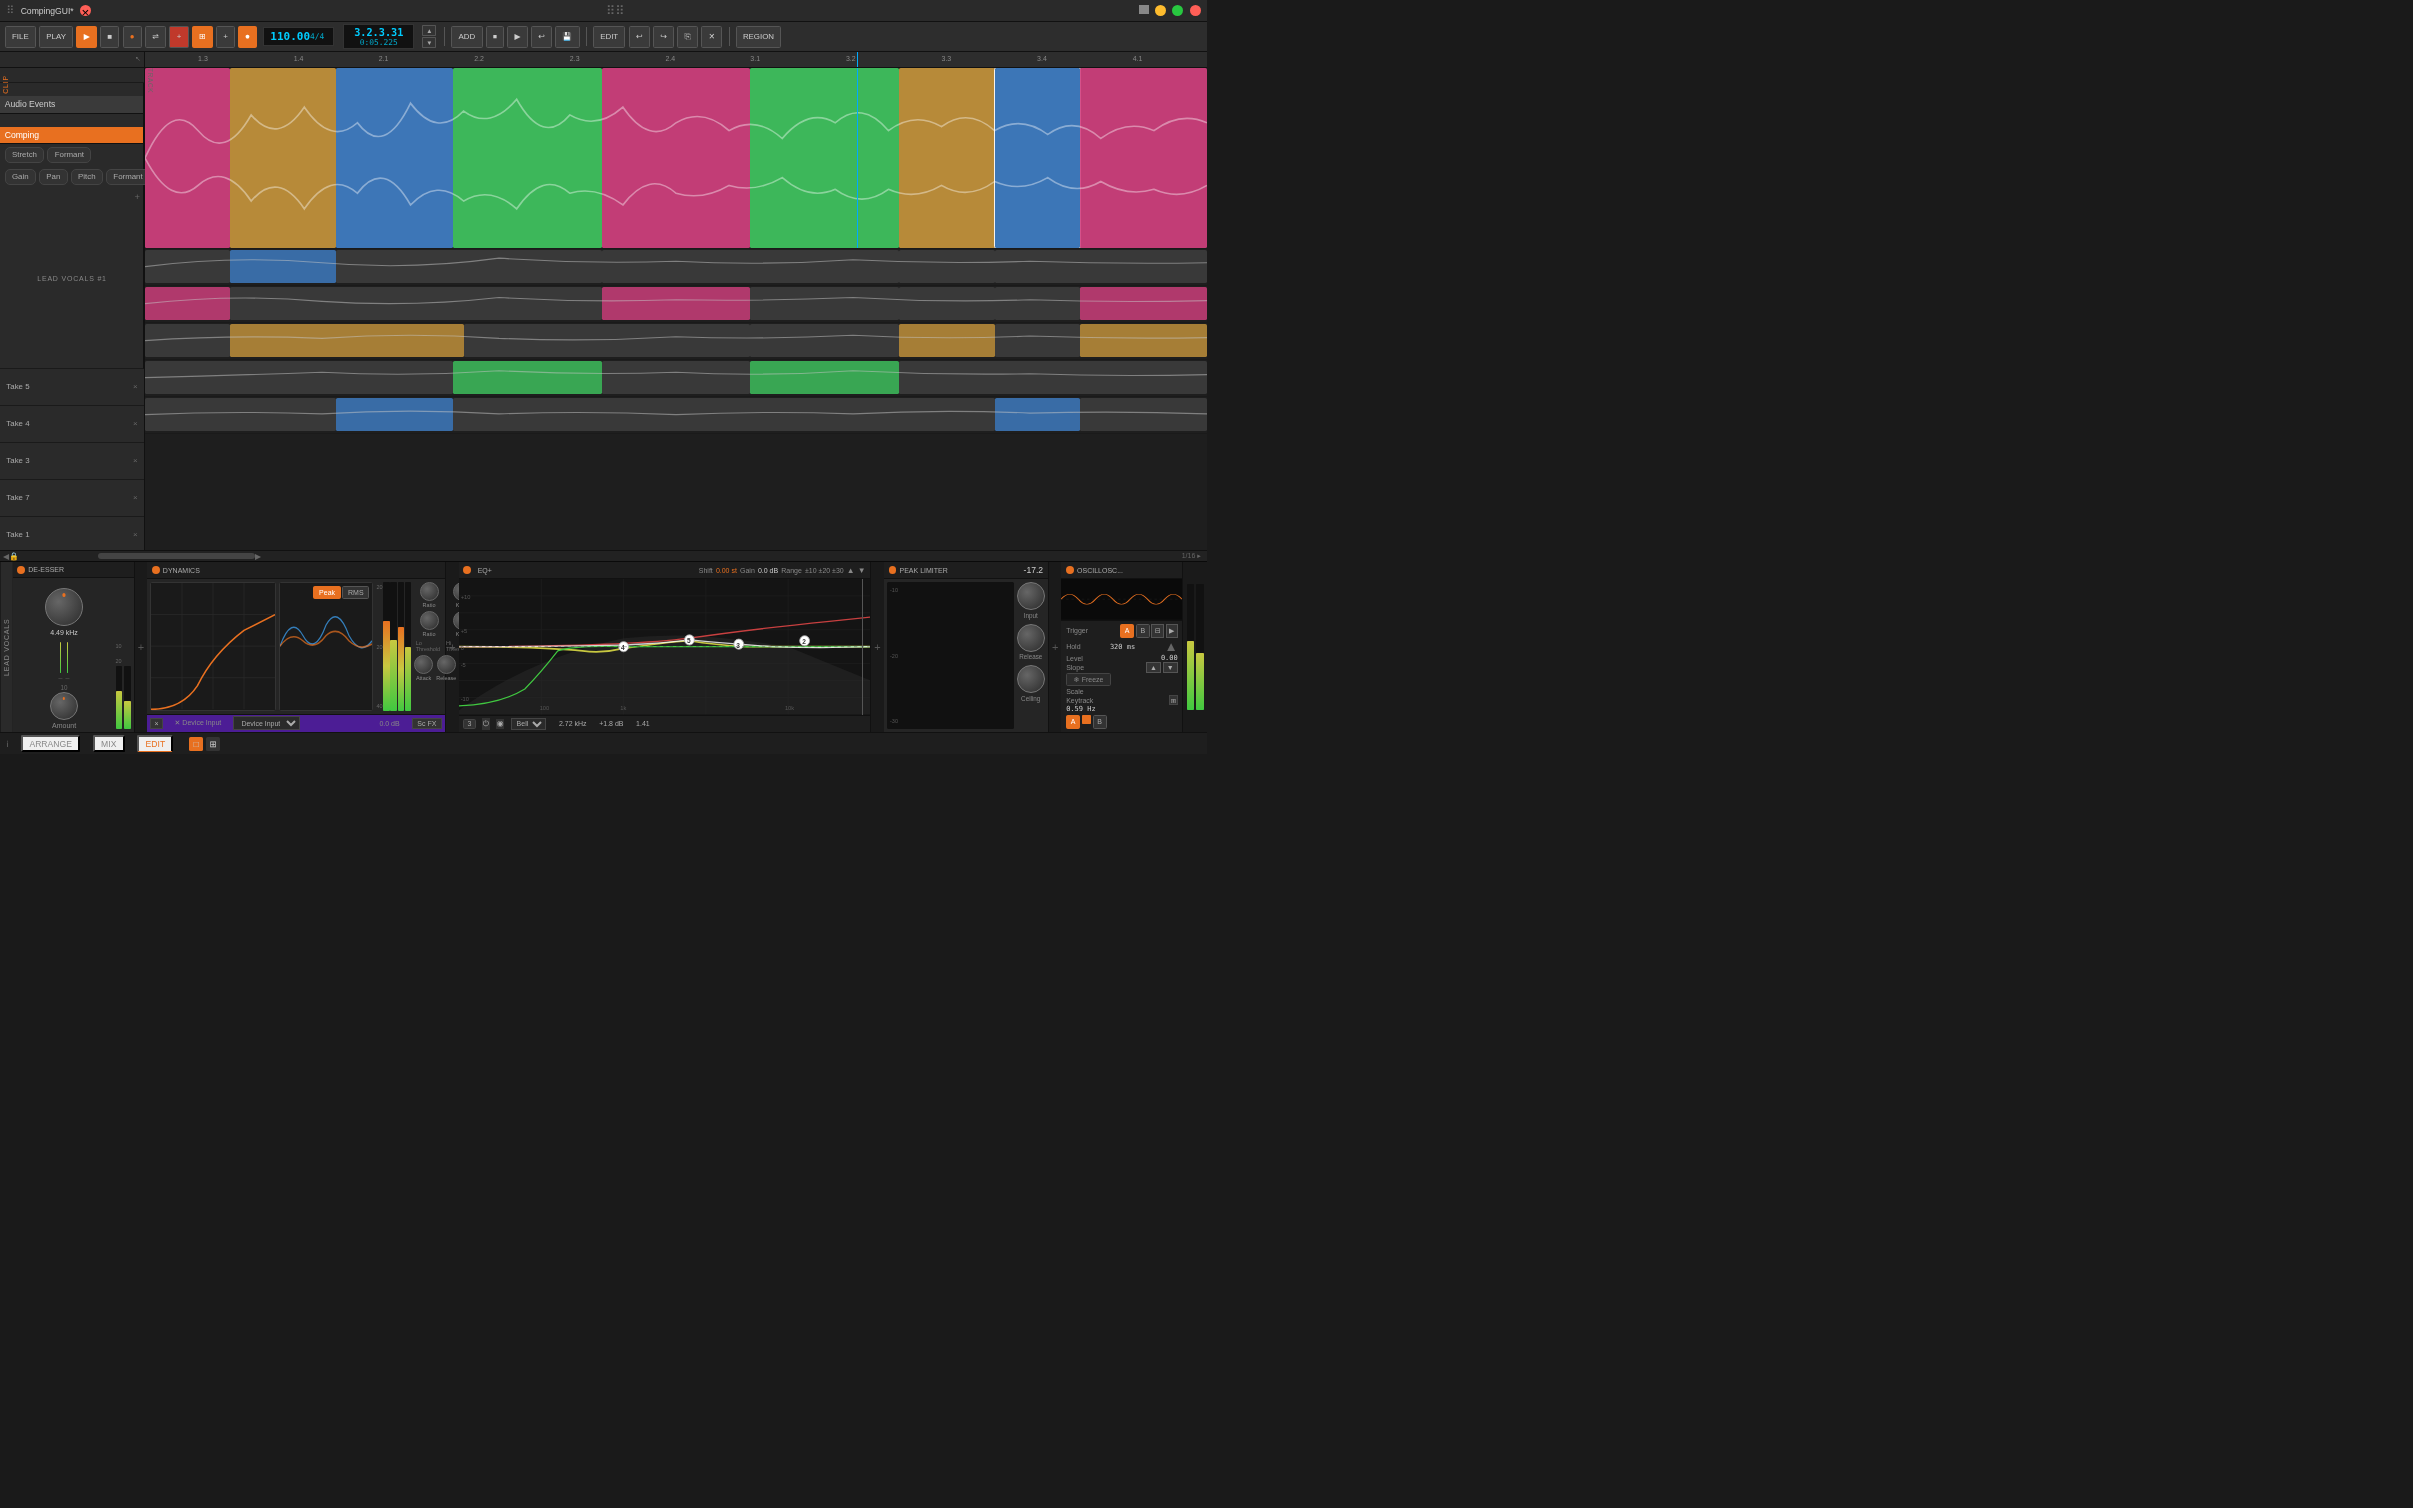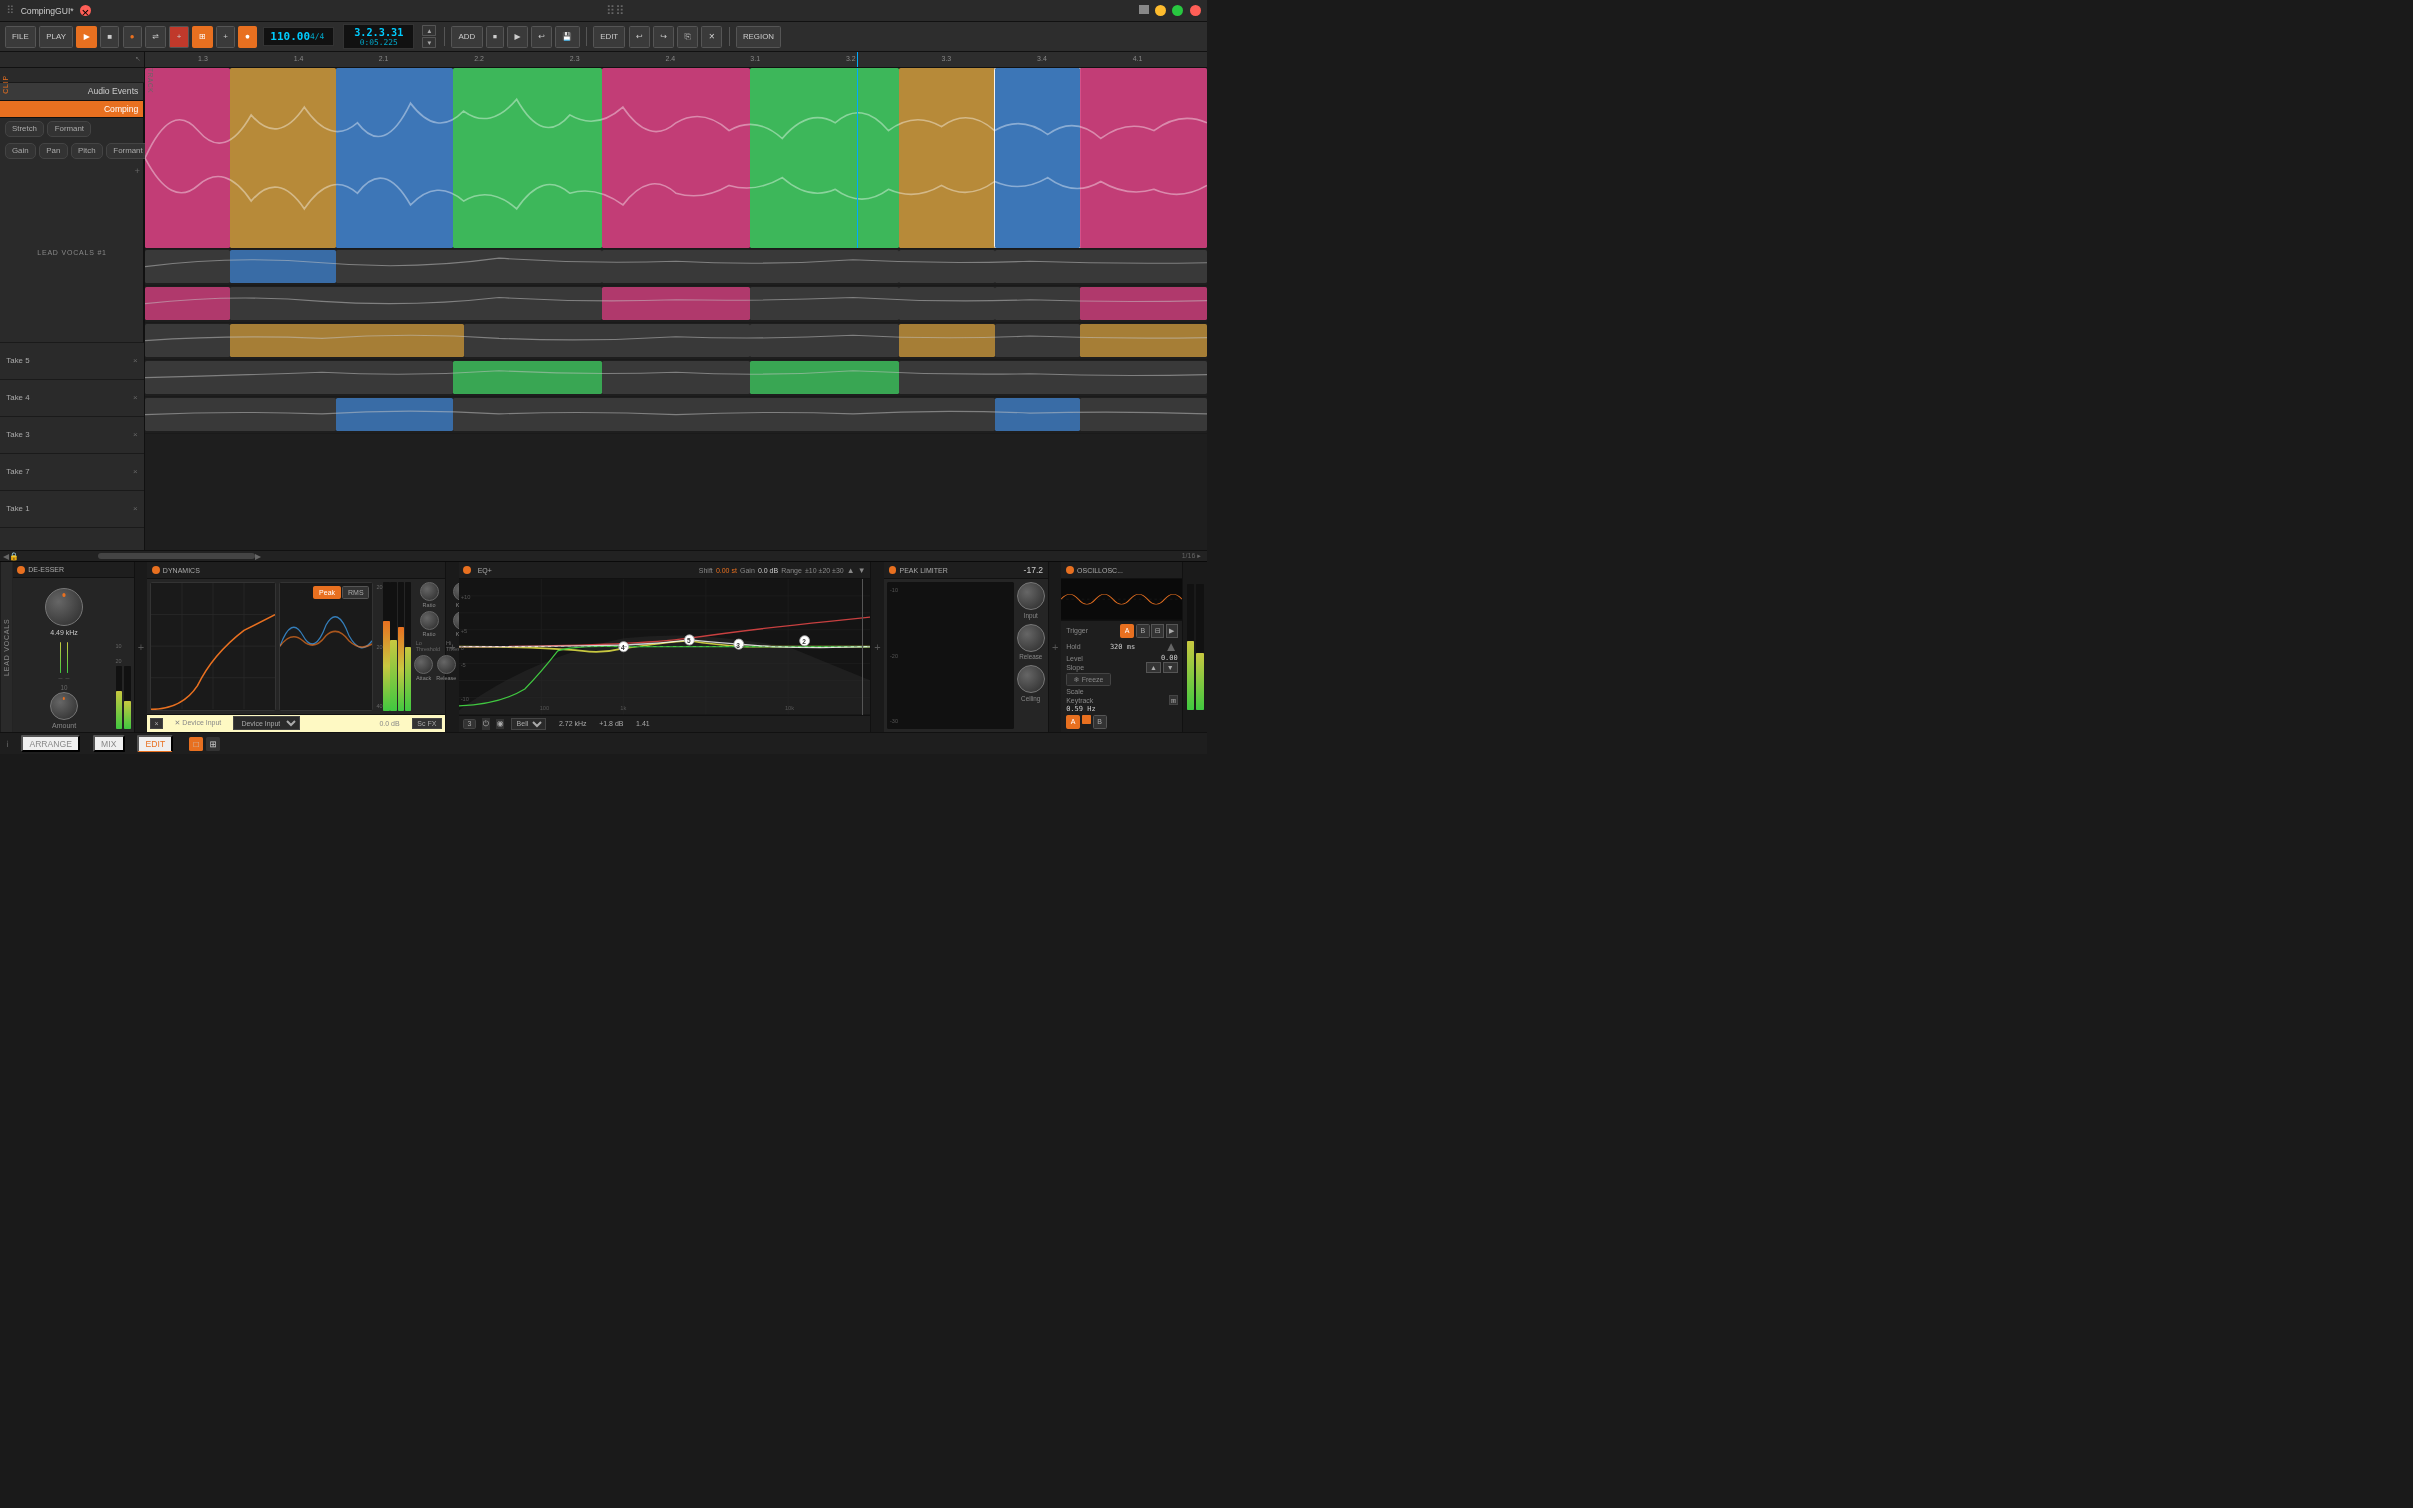--- a/index.html
+++ b/index.html
@@ -94,23 +94,24 @@
       overflow: hidden;
       position: relative;
     }
     .clip-section-btn {
       width: 100%;
       padding: 3.1px 4.7px;
       background: #3a3a3a;
       border: none;
       border-bottom: 0.8px solid #111;
       color: #ccc;
-      text-align: right;
+      text-align: left;
       cursor: pointer;
       font-size: 8.6px;
+      margin-top: 13px;
     }
     .clip-section-btn.orange { background: #e87020; color: #fff; }
     .clip-sub-btn {
       padding: 2.4px 6.3px;
       background: #333;
       border: 0.8px solid #444;
       color: #aaa;
       cursor: pointer;
       font-size: 7.9px;
       border-radius: 5px;
@@ -445,21 +446,21 @@
       padding: 0.8px 4.7px;
       cursor: pointer;
     }
 
     
     .sc-row {
       display: flex;
       align-items: center;
       gap: 12px;
       padding: 1.6px 3.1px;
-      background: #fef9c3;
+      background: #4c1d95;
       border-top: 0.8px solid #111;
       font-size: 7px;
     }
   </style>
 </head>
 <body>
 
 <div id="titlebar">
   <div id="titlebar-left">
     <span style="color:#666; font-size:11px;">⠿</span>

